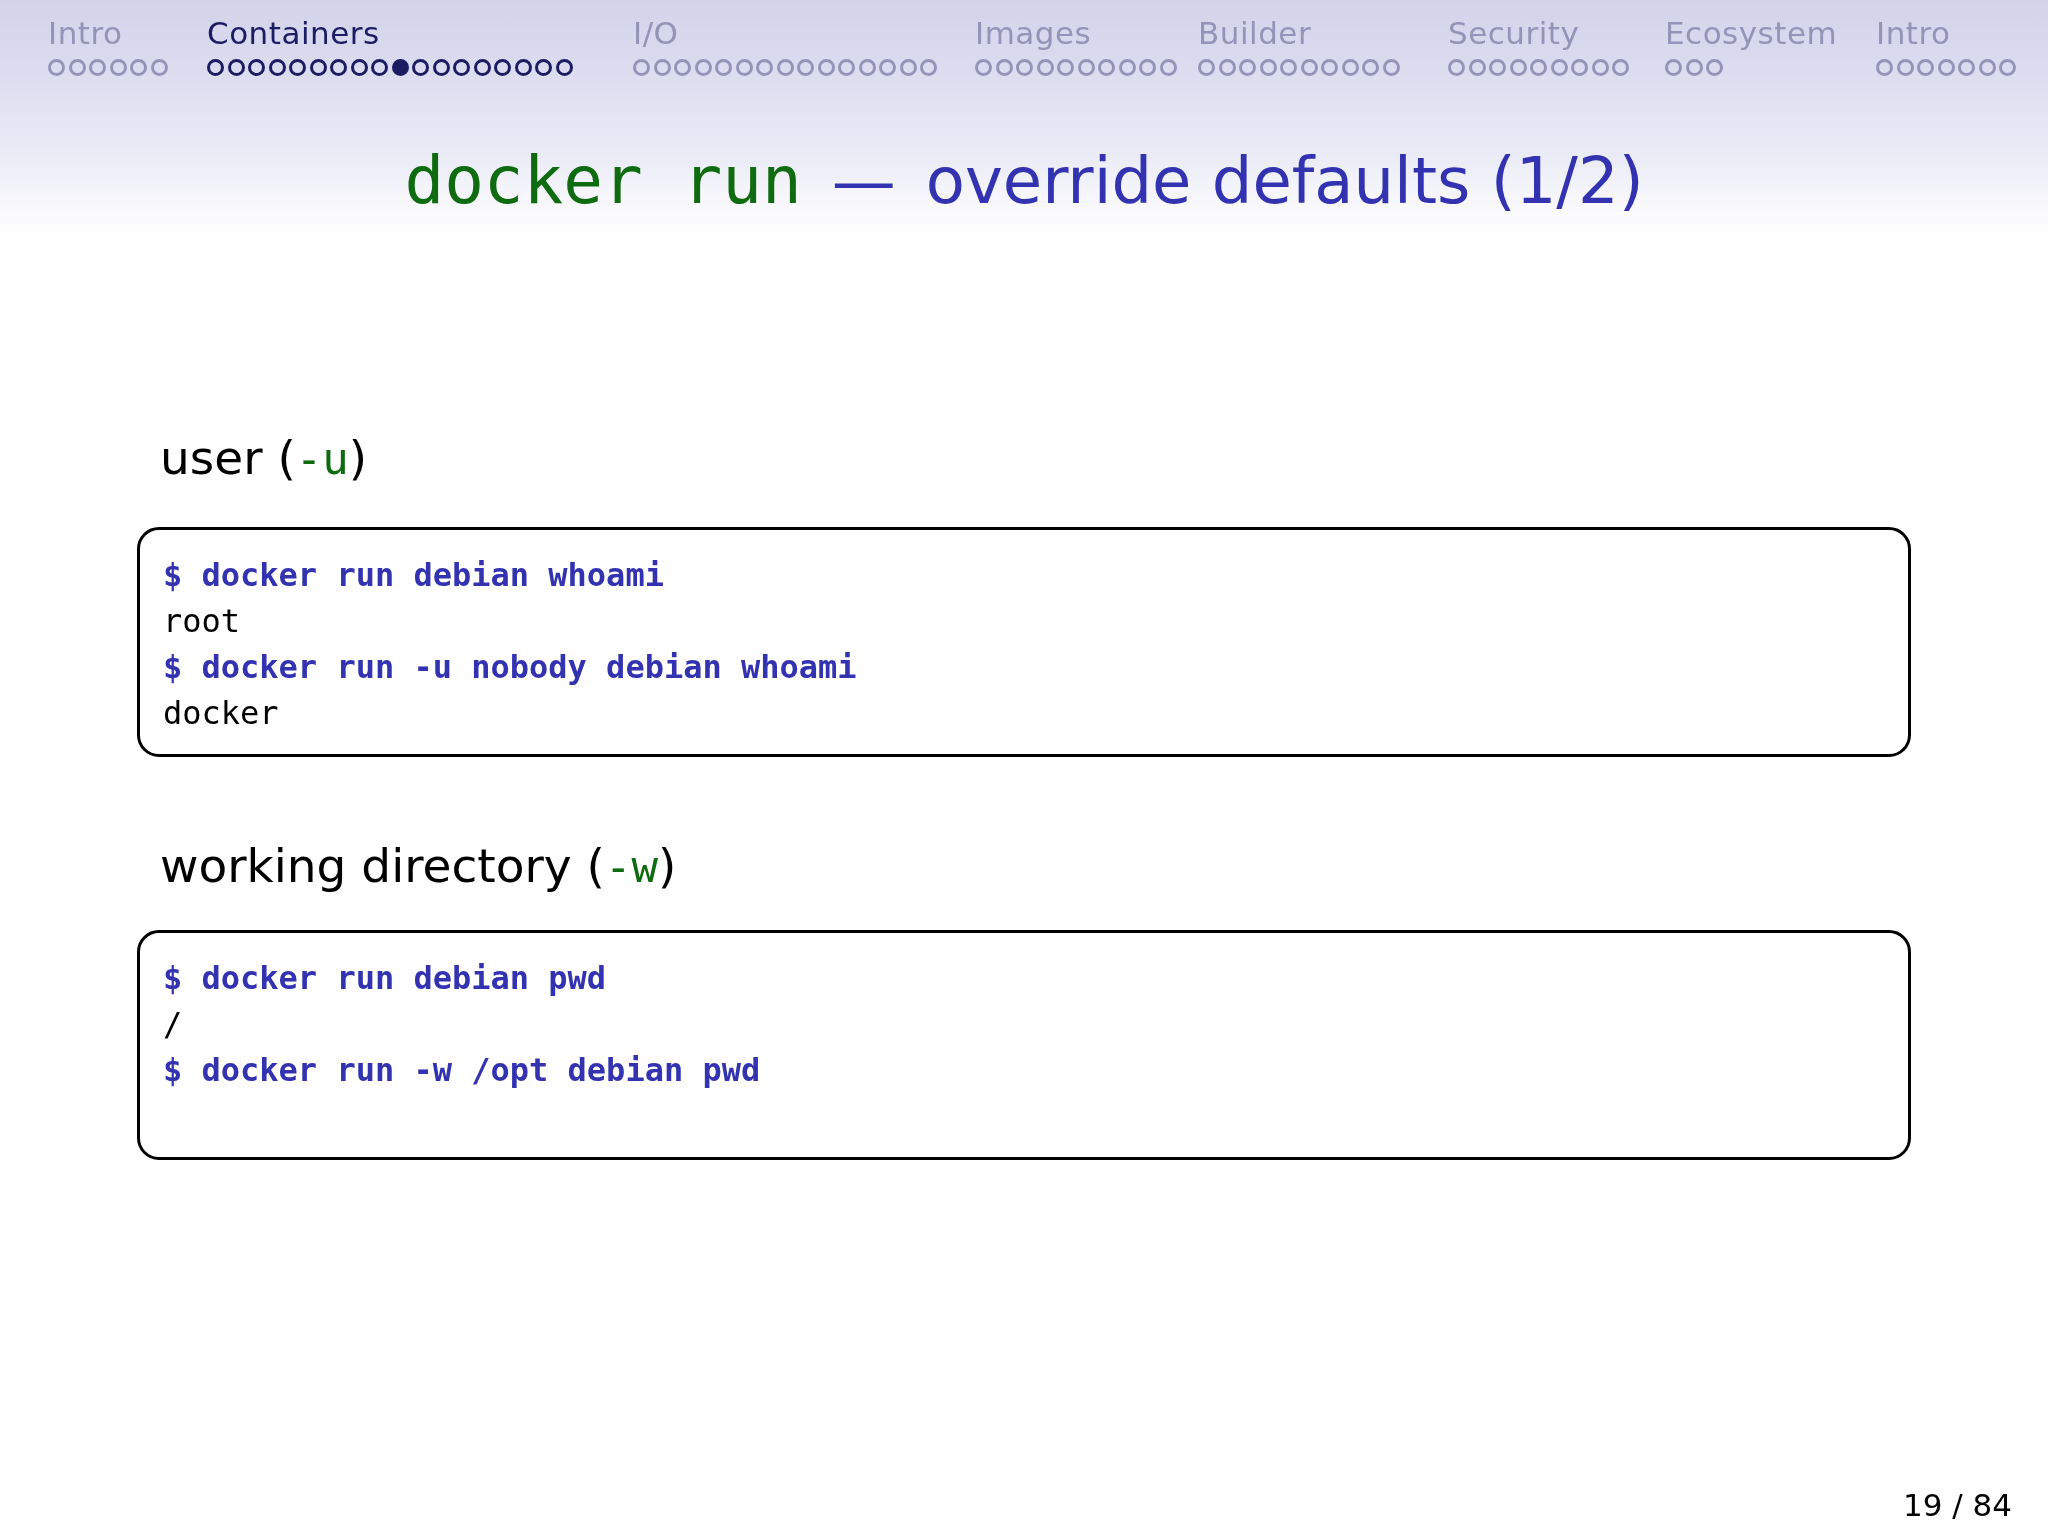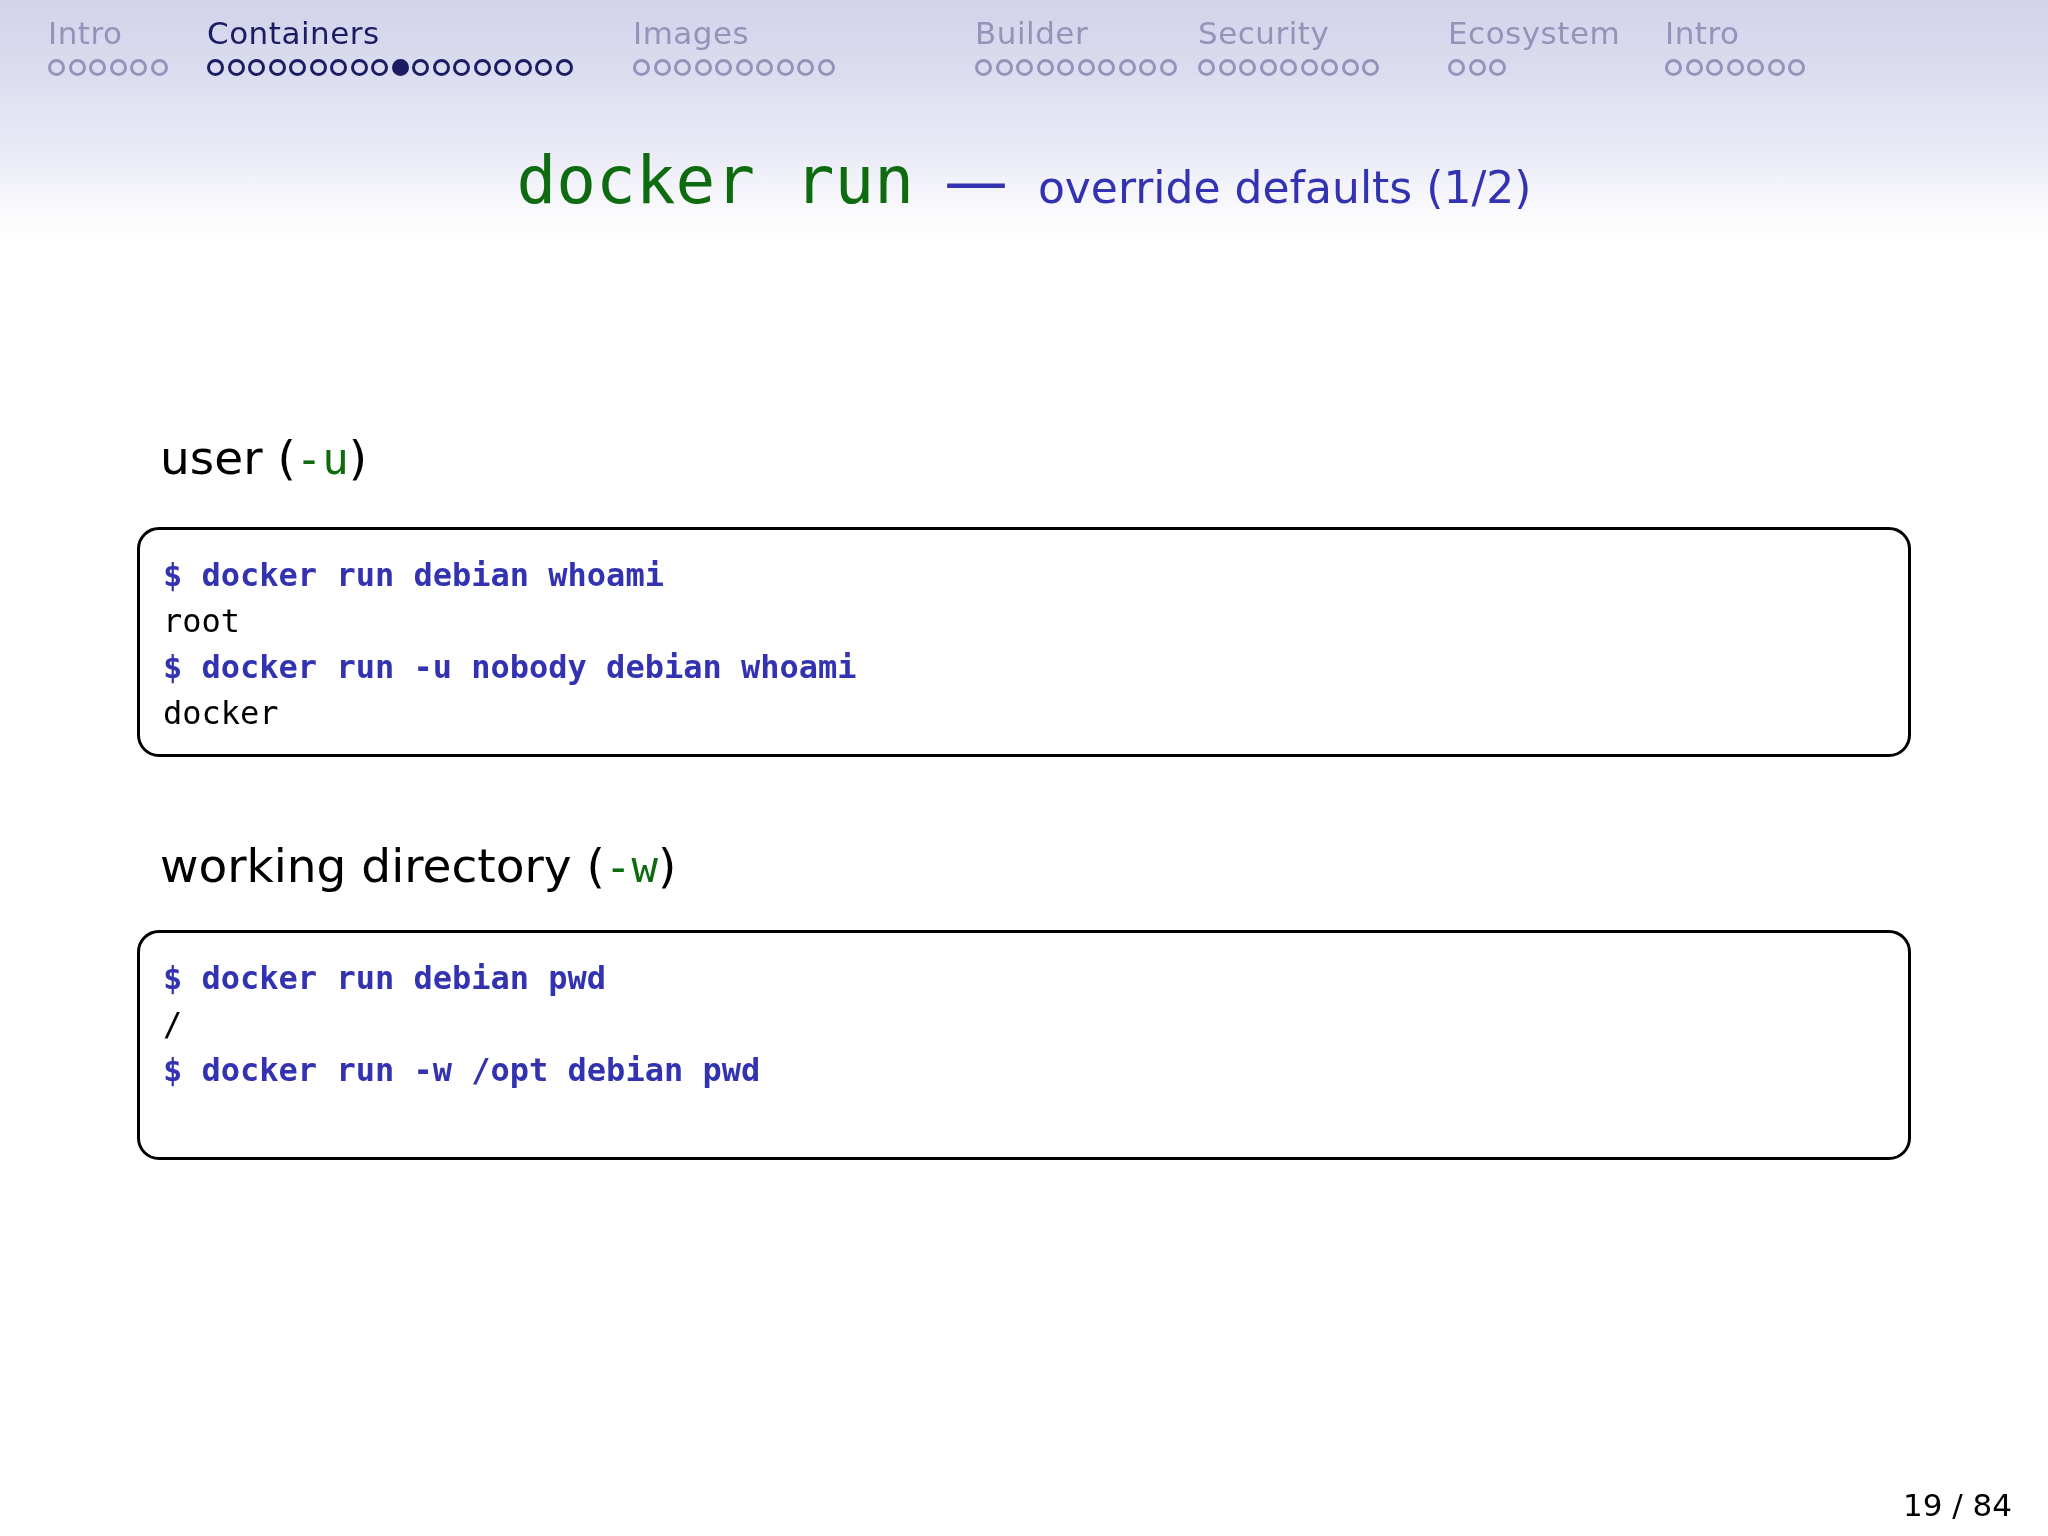--- a/index.html
+++ b/index.html
@@ -46,21 +46,21 @@
     text-align:center;white-space:nowrap;
   }
   .title .t-cmd{
     font-family:"DejaVu Sans Mono","Liberation Mono",monospace;
     font-size:66px;color:var(--command-green);font-weight:500;
   }
   .title .t-dash{
     font-size:64px;color:var(--structure-blue);margin:0 30px;
   }
   .title .t-rest{
-    font-size:44px;color:var(--structure-blue);
+    font-size:64px;color:var(--structure-blue);
   }
   
   .topic-heading{
     position:absolute;left:160px;margin:0;font-weight:normal;
     font-size:47px;color:#000;white-space:nowrap;
   }
   #topic-0 .topic-heading{top:430px;}
   #topic-1 .topic-heading{top:838px;}
   .topic-heading .opt{
     font-family:"DejaVu Sans Mono","Liberation Mono",monospace;
@@ -108,20 +108,40 @@
           <span class="dot"></span>
           <span class="dot"></span>
           <span class="dot"></span>
           <span class="dot"></span>
           <span class="dot"></span>
           <span class="dot"></span>
           <span class="dot"></span>
           <span class="dot"></span>
           <span class="dot"></span>
           <span class="dot filled"></span>
+          <span class="dot"></span>
+          <span class="dot"></span>
+          <span class="dot"></span>
+          <span class="dot"></span>
+          <span class="dot"></span>
+          <span class="dot"></span>
+          <span class="dot"></span>
+          <span class="dot"></span>
+        </div>
+      </div>
+      <div class="nav-section">
+        <span class="nav-label">I/O</span>
+        <div class="nav-dots">
+          <span class="dot"></span>
+          <span class="dot"></span>
+          <span class="dot"></span>
+          <span class="dot"></span>
+          <span class="dot"></span>
+          <span class="dot"></span>
+          <span class="dot"></span>
           <span class="dot"></span>
           <span class="dot"></span>
           <span class="dot"></span>
           <span class="dot"></span>
           <span class="dot"></span>
           <span class="dot"></span>
           <span class="dot"></span>
           <span class="dot"></span>
         </div>
       </div>

